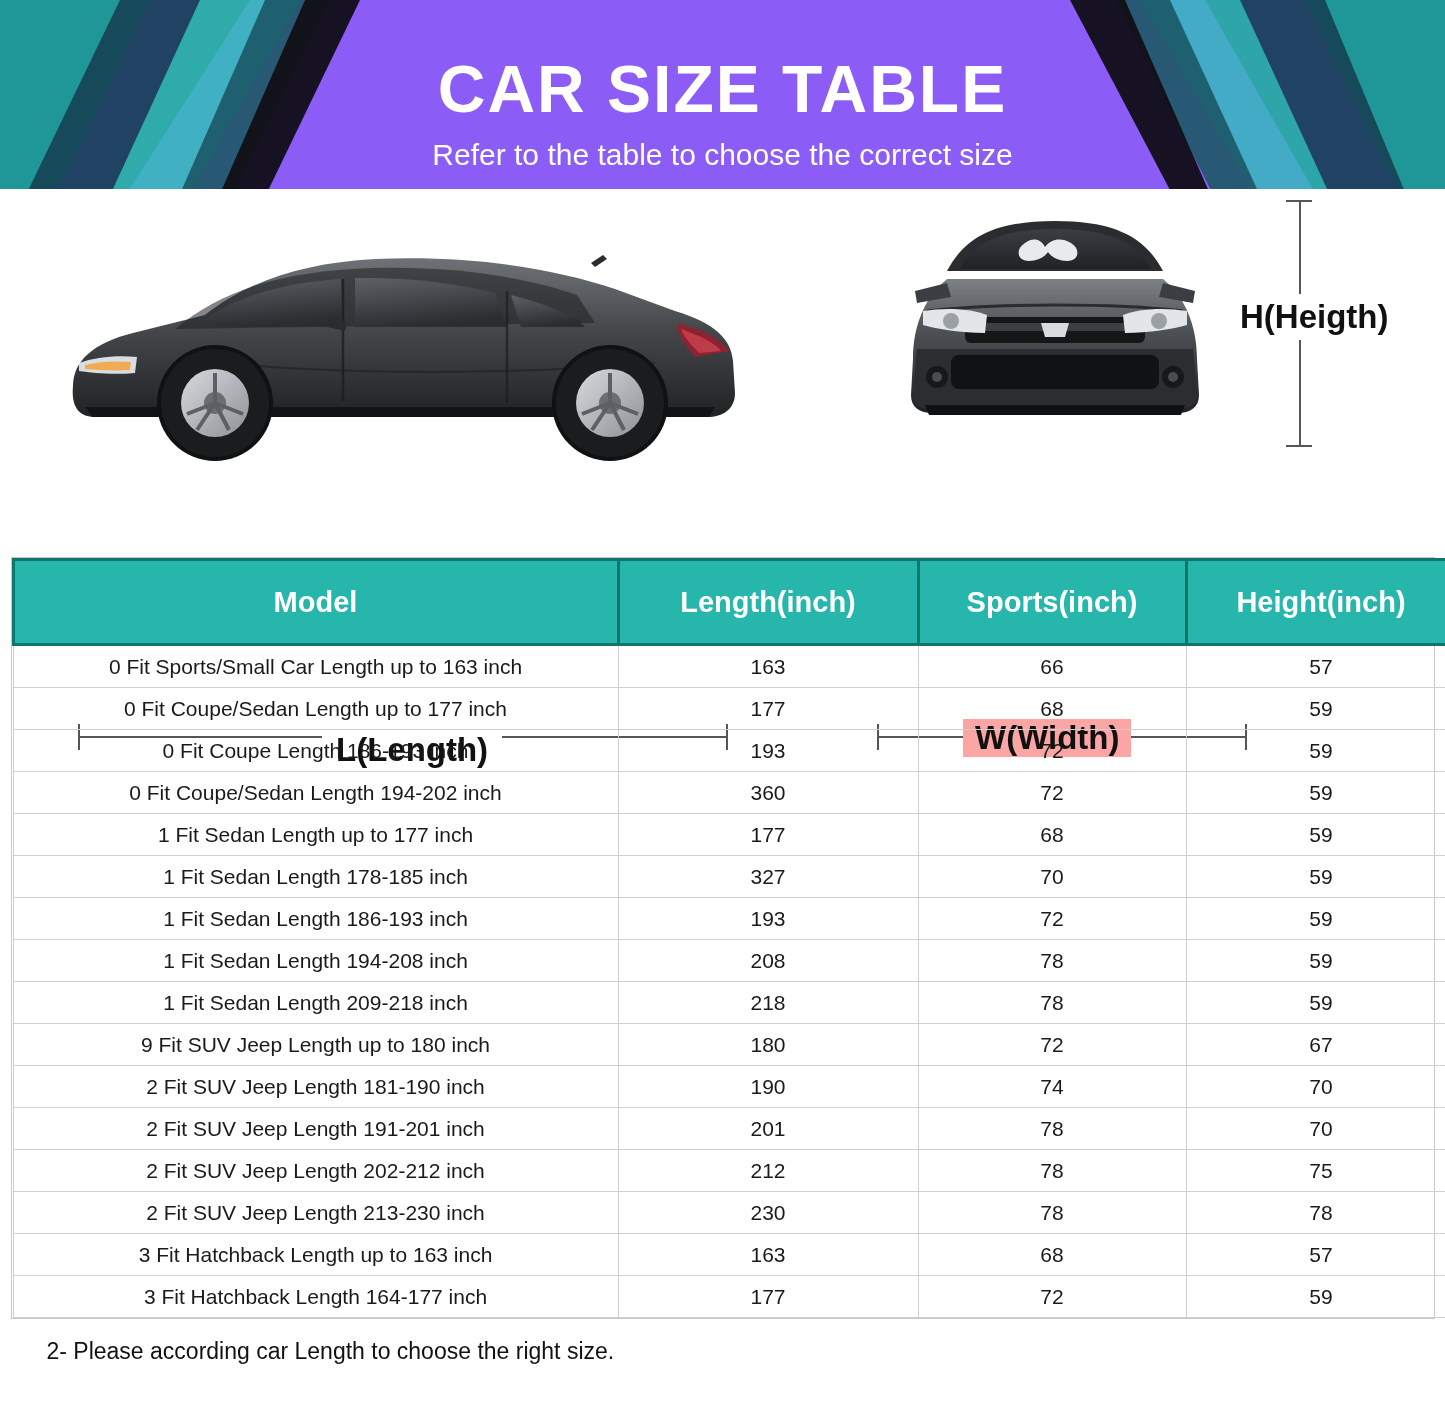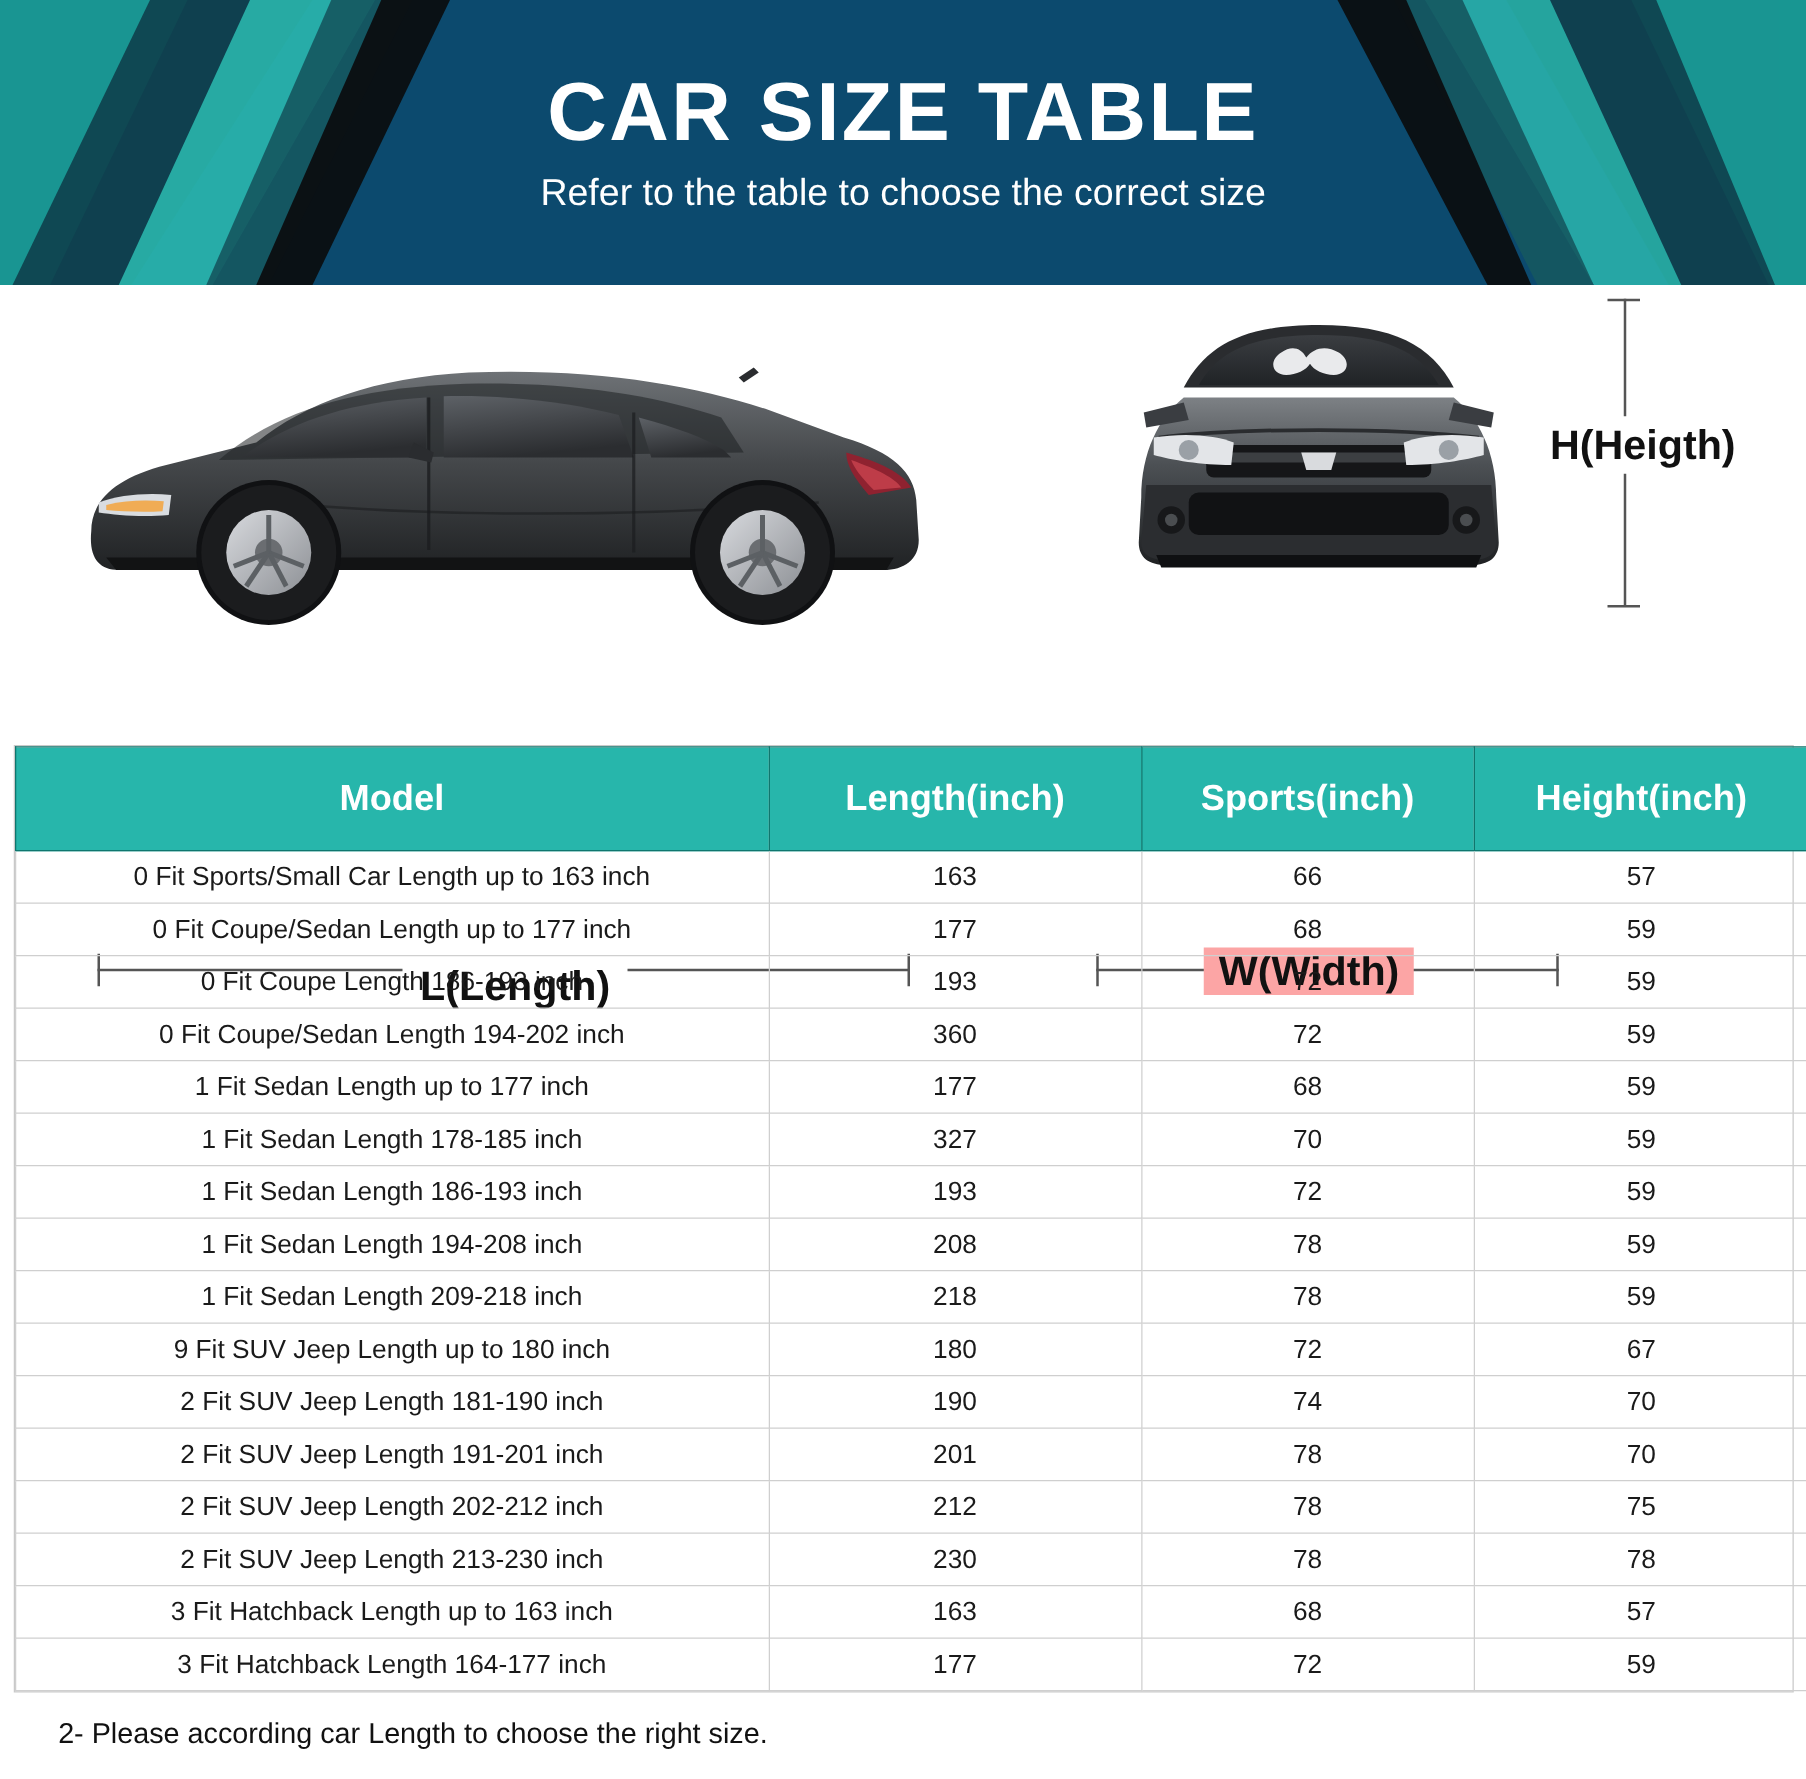--- a/index.html
+++ b/index.html
@@ -11,22 +11,22 @@
     height: 1423px;
     background: #ffffff;
     font-family: "Liberation Sans", sans-serif;
     overflow: hidden;
   }
 
   
   .banner {
     position: relative;
     width: 1445px;
-    height: 228px;
-    background: #0c4a6e;
+    height: 189px;
+    background: #8b5cf6;
     overflow: hidden;
   }
   .banner .shard {
     position: absolute;
     opacity: 0.95;
   }
   .banner-title-wrap {
     position: absolute;
     left: 0;
     top: 0;
@@ -105,21 +105,21 @@
     border-collapse: collapse;
     width: 100%;
     table-layout: fixed;
   }
   table.size-table th {
     background: #27b6ab;
     color: #ffffff;
     font-size: 29px;
     font-weight: bold;
     height: 80px;
-    border: 1px solid #0f766e;
+    border: 3px solid #0f766e;
     text-align: center;
   }
   table.size-table th:first-child {
     width: 600px;
   }
   table.size-table th.col-len { width: 295px; }
   table.size-table th.col-wid { width: 263px; }
   table.size-table th.col-hei { width: 265px; }
 
   table.size-table td {

